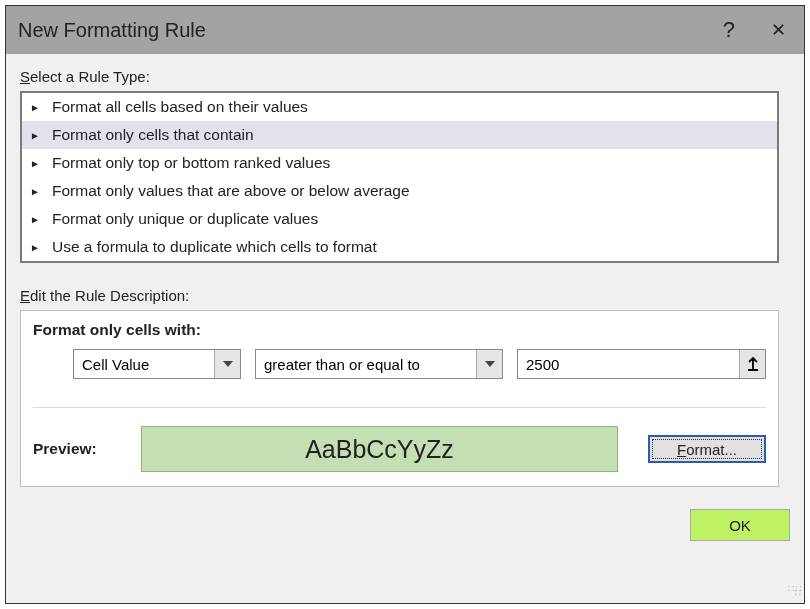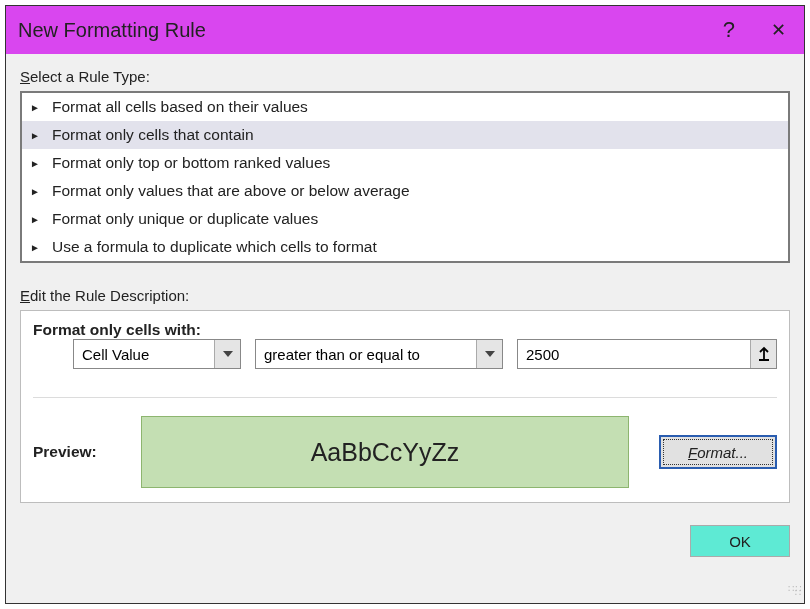--- a/index.html
+++ b/index.html
@@ -17,21 +17,21 @@
       border: 1.5px solid #333;
       background: #f0f0f0;
       width: 800px;
       height: 599px;
       position: relative;
     }
     .titlebar {
       display: flex;
       align-items: center;
       justify-content: space-between;
-      background: #d946ef;
+      background: #a3a3a3;
       padding: 8px 10px 8px 12px;
       height: 48px;
     }
     .title {
       font-size: 20px;
       color: #222;
     }
     .titlebar-buttons {
       display: flex;
       align-items: center;
@@ -43,21 +43,21 @@
       cursor: pointer;
       font-weight: 500;
     }
     .close-icon {
       font-size: 18px;
       color: #222;
       cursor: pointer;
       padding: 4px 8px;
     }
     .body {
-      padding: 14px 14px 12px 14px;
+      padding: 14px 25px 12px 14px;
     }
     .section-label {
       font-size: 15px;
       color: #222;
       margin-bottom: 6px;
     }
     .section-label .u {
       text-decoration: underline;
     }
     .rule-type-box {
@@ -85,20 +85,21 @@
     }
     .desc-box {
       border: 1px solid #bdbdbd;
       background: #fff;
       padding: 10px 12px 14px 12px;
     }
     .desc-heading {
       font-size: 15.5px;
       font-weight: 700;
       color: #222;
+      margin-bottom: 10px;
     }
     .criteria-row {
       display: flex;
       align-items: stretch;
       gap: 14px;
       margin-bottom: 10px;
       margin-left: 40px;
     }
     .combo {
       display: flex;
@@ -165,52 +166,51 @@
       gap: 30px;
     }
     .preview-label {
       font-size: 15.5px;
       font-weight: 700;
       color: #222;
       width: 78px;
     }
     .preview-box {
       flex: 1;
-      height: 72px;
+      height: 46px;
       background: #c4dfb3;
       border: 1px solid #8db56f;
       display: flex;
       align-items: center;
       justify-content: center;
       font-size: 25px;
       color: #222;
     }
     .format-btn {
       width: 118px;
-      height: 34px;
+      height: 28px;
       background: #e1e1e1;
       border: 2px solid #2a5db0;
       outline: 1px dotted #333;
       outline-offset: -5px;
       font-size: 15px;
       cursor: pointer;
       color: #222;
-      font-style: italic;
     }
     .format-btn .u { text-decoration: underline; }
     .footer {
       display: flex;
       justify-content: flex-end;
       gap: 14px;
       padding: 10px 14px 4px 14px;
     }
     .footer-btn {
       width: 100px;
       height: 32px;
-      background: #5eead4;
+      background: #bef264;
       border: 1px solid #aaa;
       font-size: 15px;
       cursor: pointer;
       color: #222;
     }
     .resize-grip {
       position: absolute;
       right: 2px;
       bottom: 2px;
       width: 14px;

